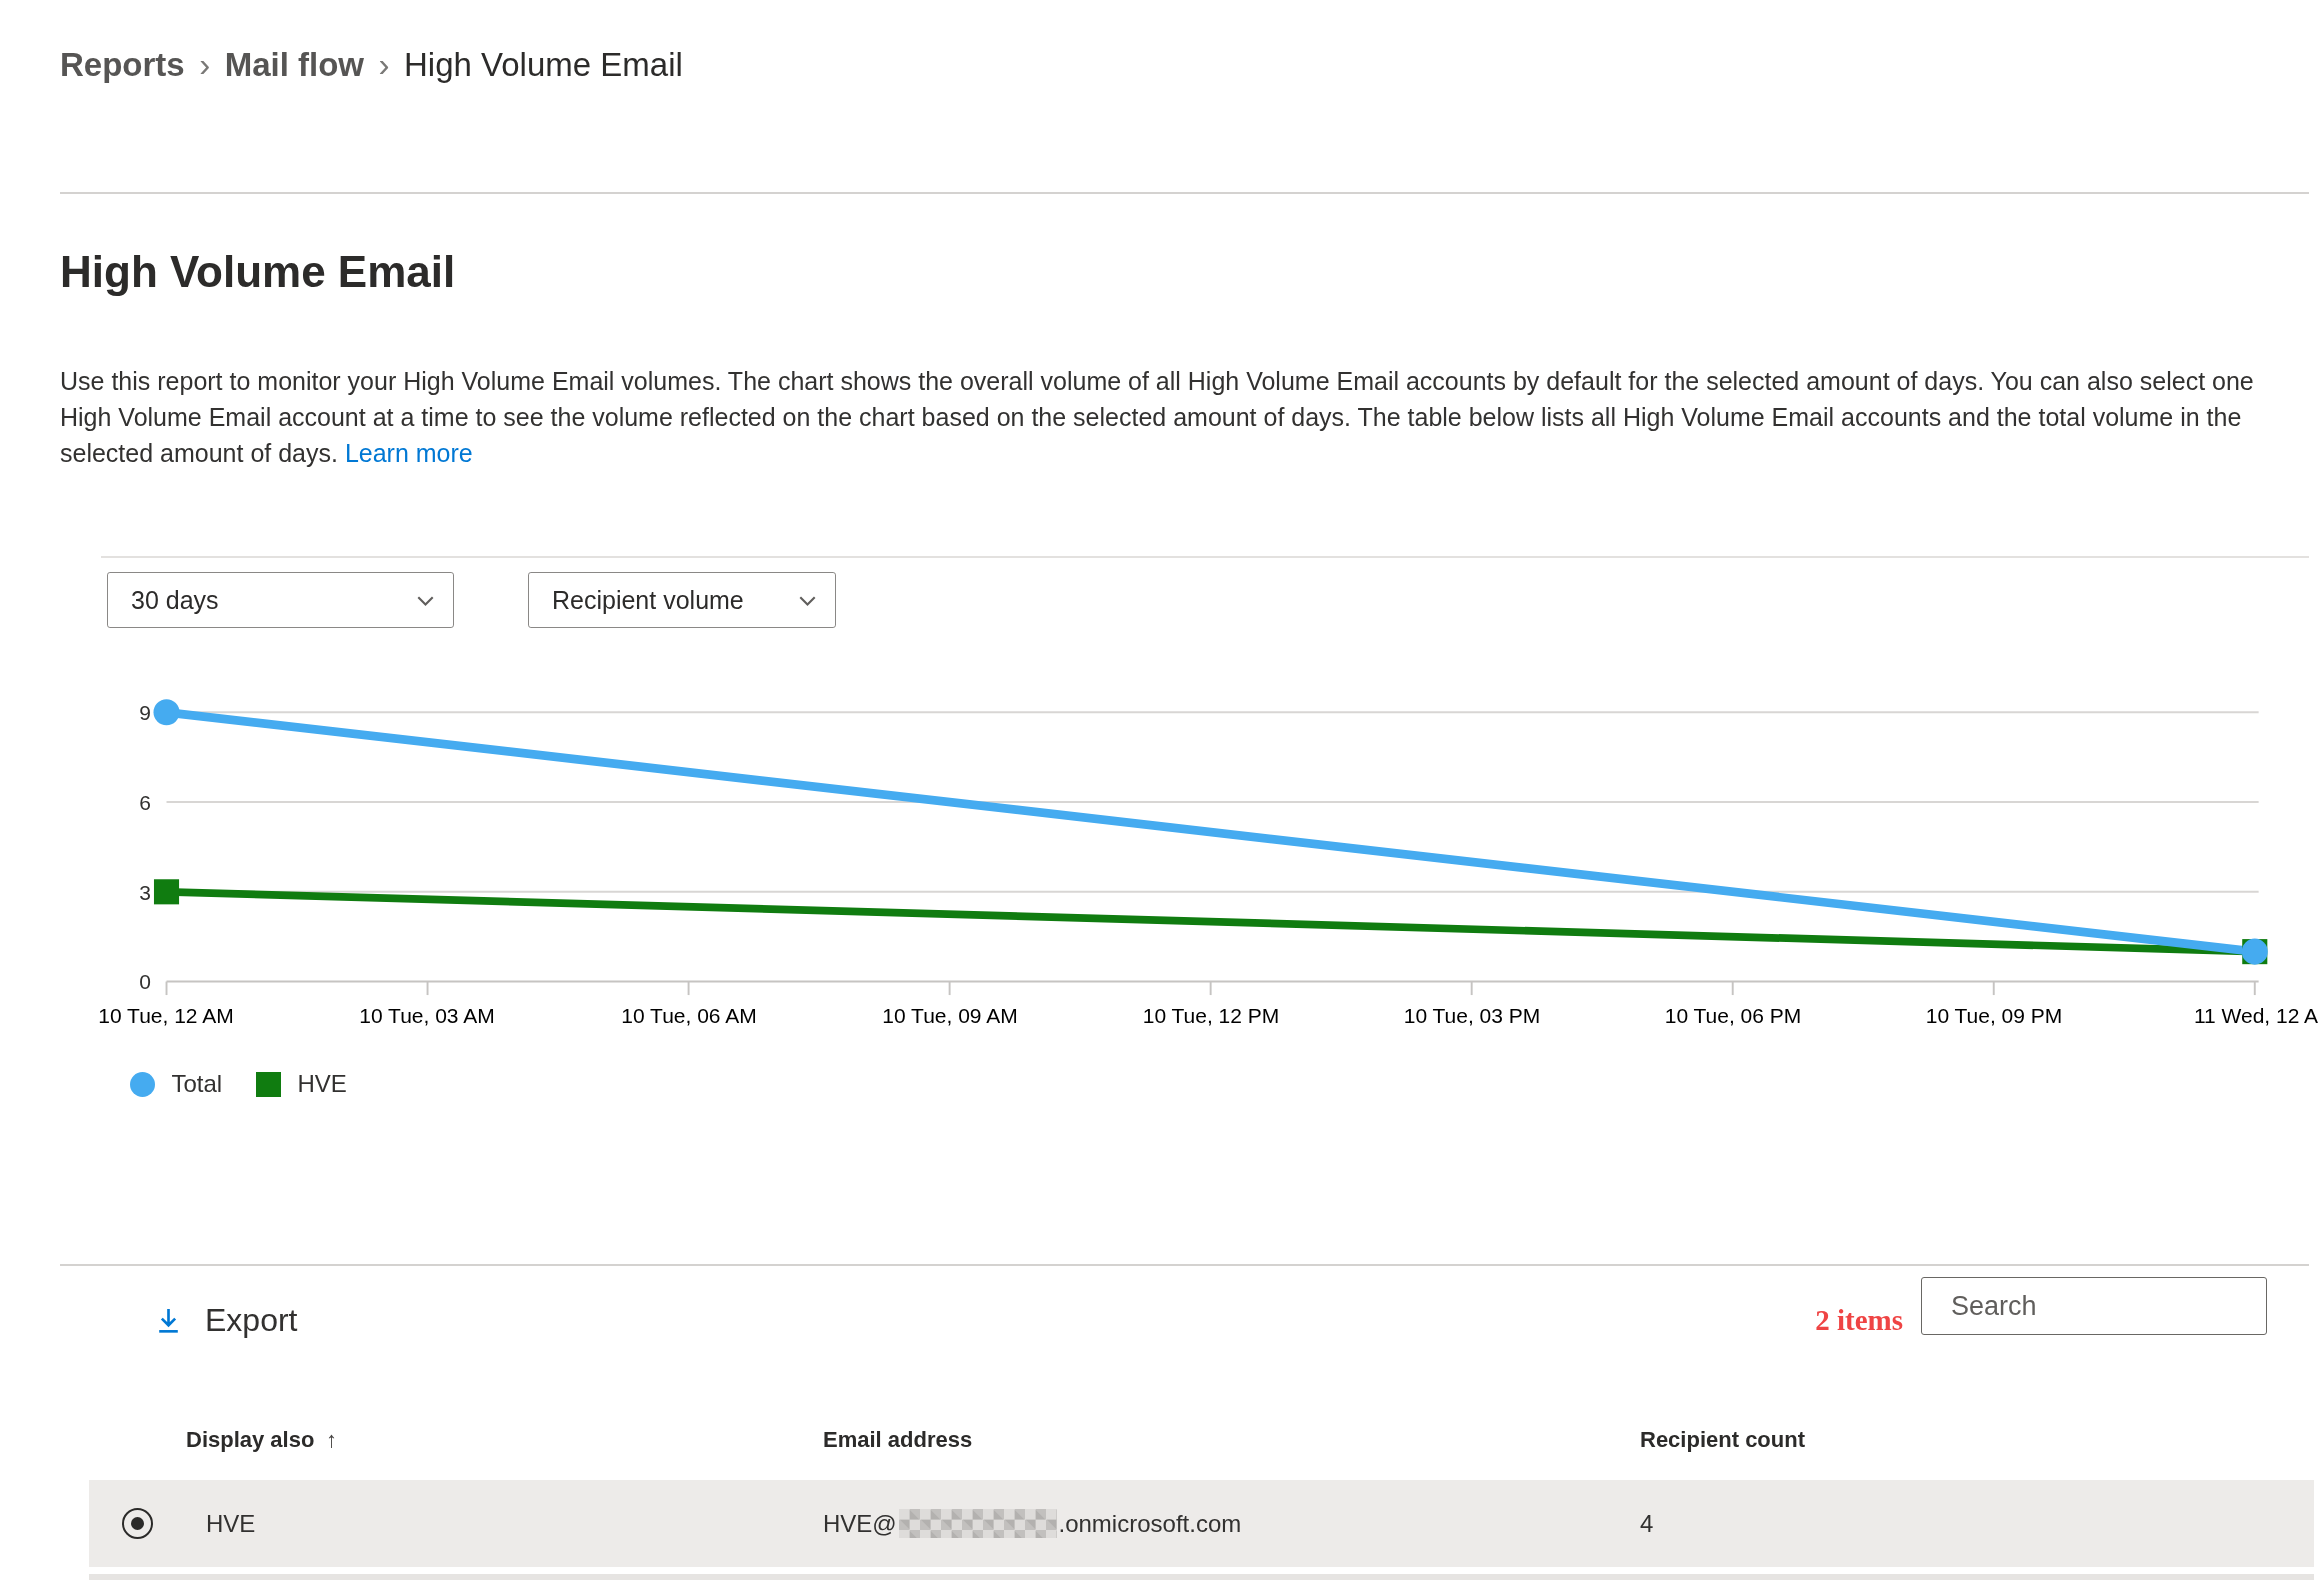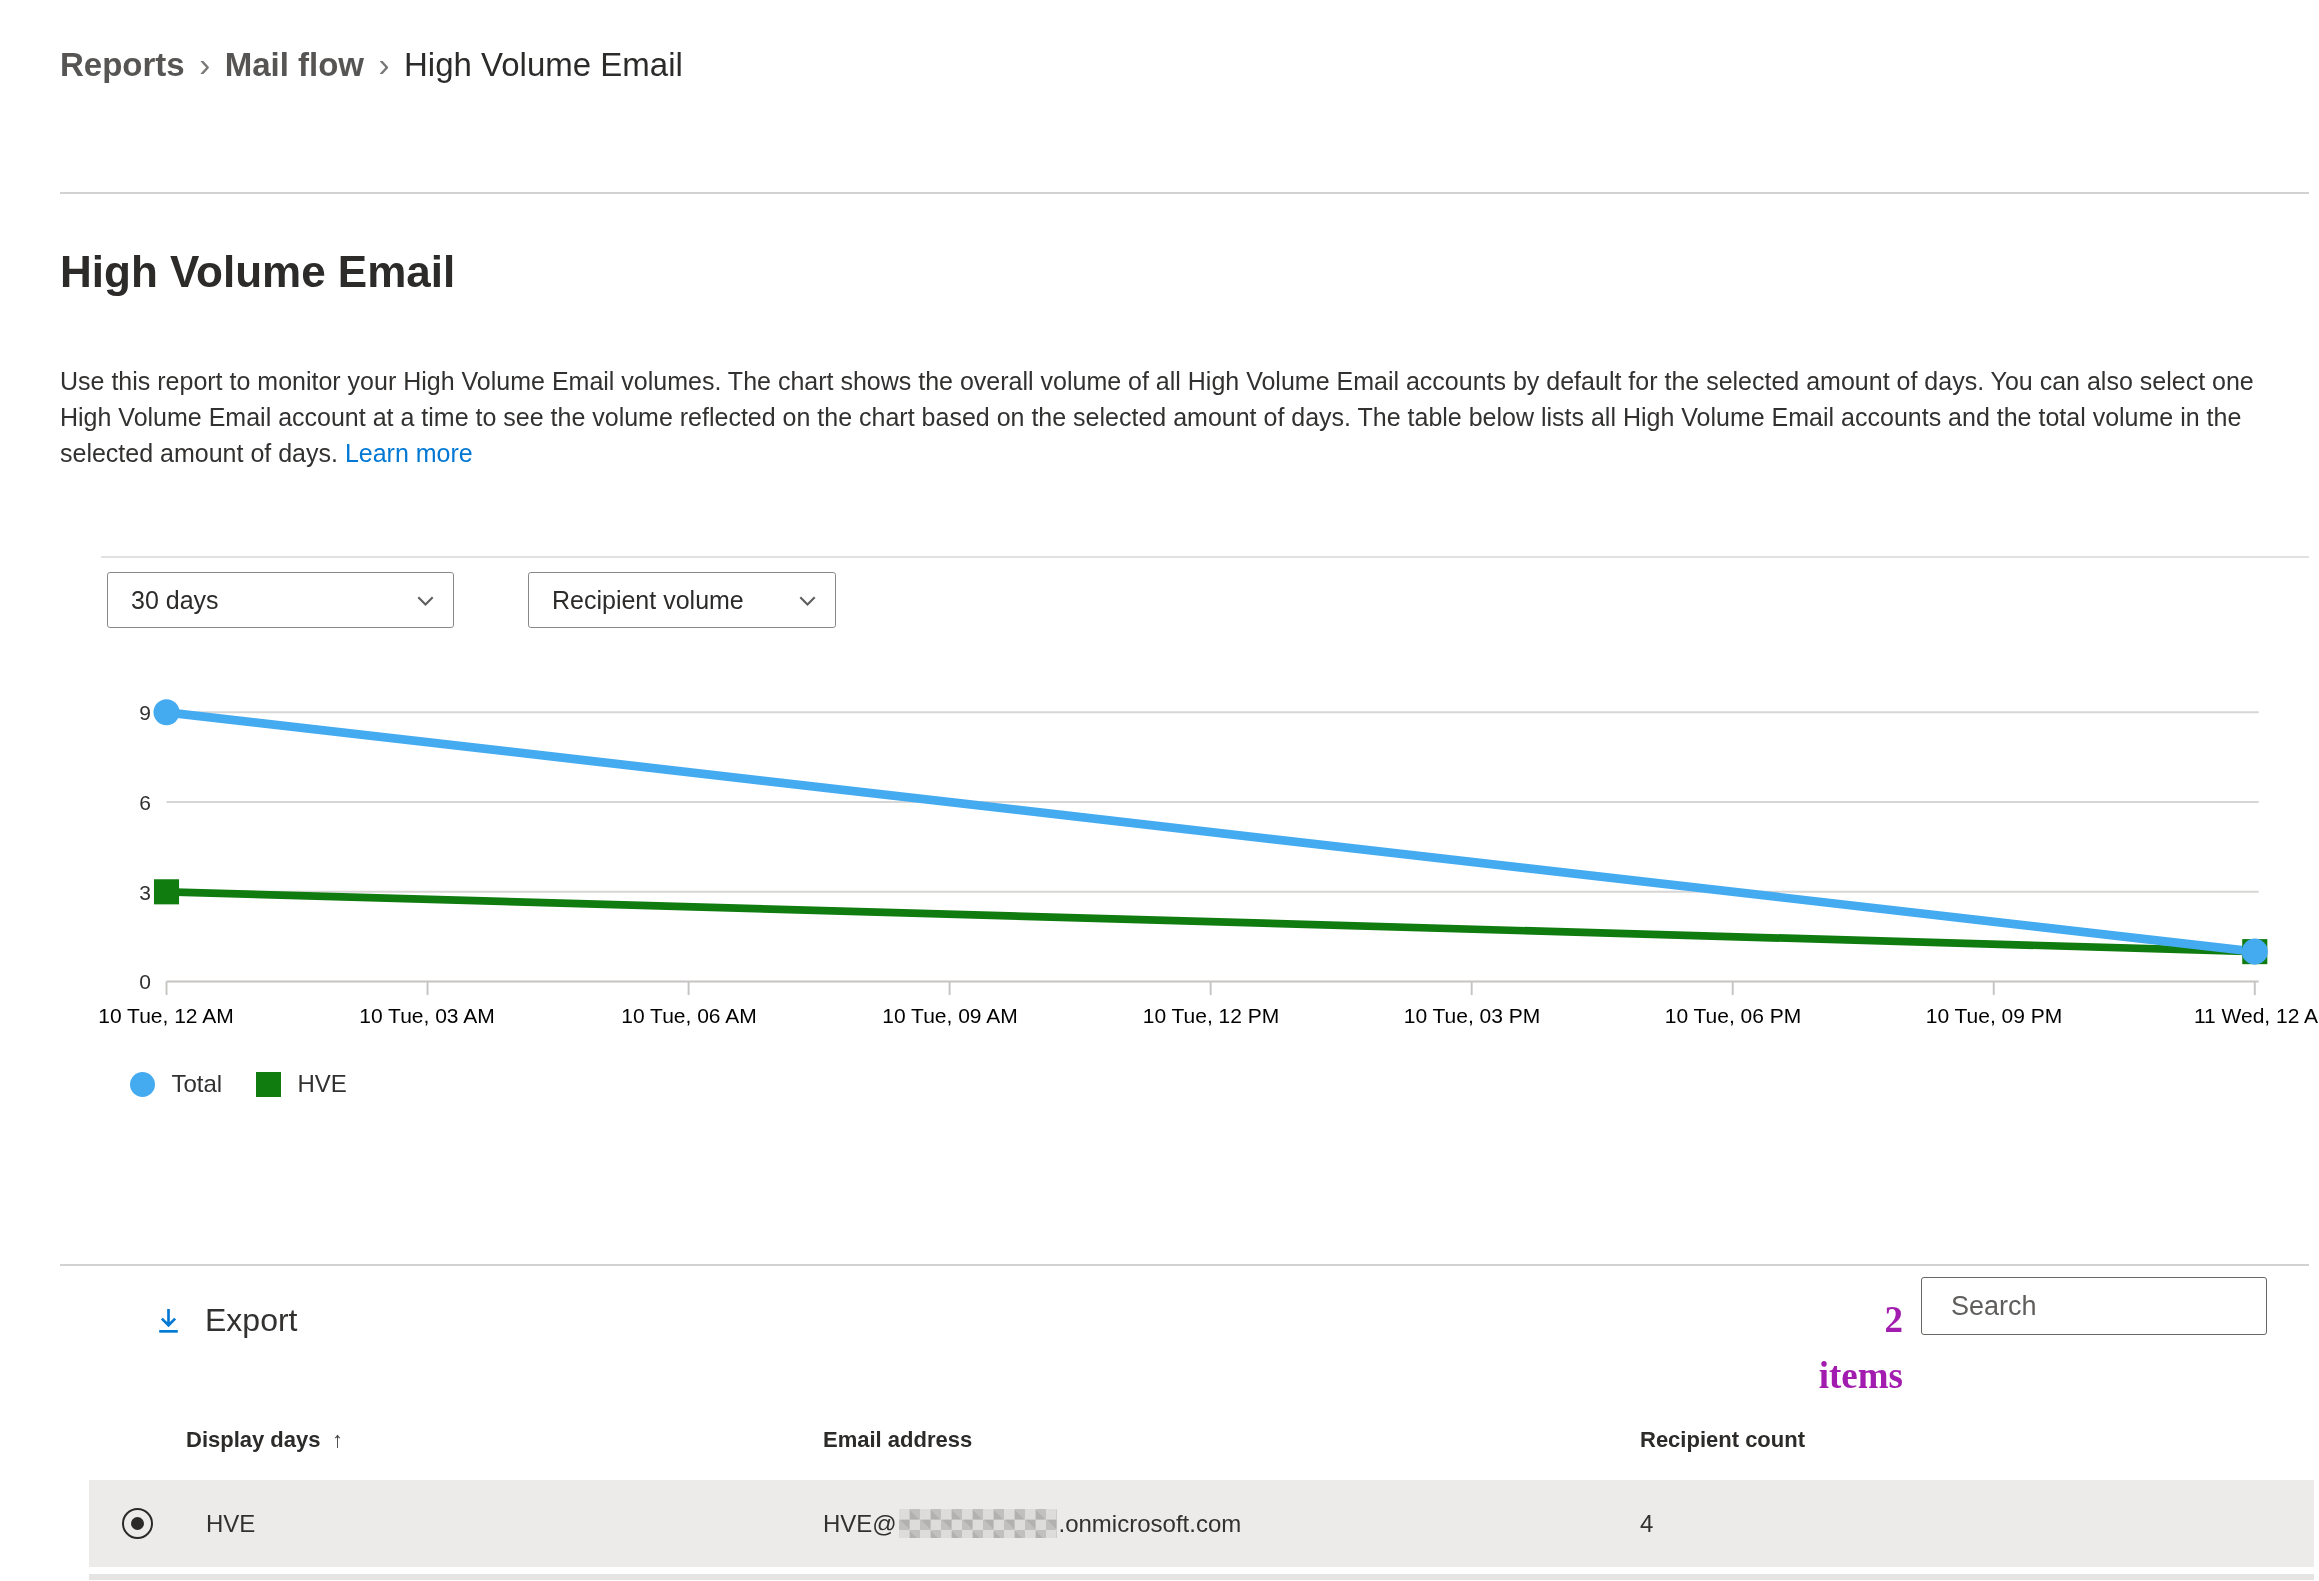--- a/index.html
+++ b/index.html
@@ -46,21 +46,21 @@
   .swatch { display:inline-block; width:25px; height:25px; }
   .swatch.circle { border-radius:50%; }
   .legend .lbl { margin-left:16.4px; }
   .legend .grp2 { margin-left:34px; }
 
   
   .export-btn { position:absolute; left:153px; top:1292px; height:56px; display:flex; align-items:center;
                 background:none; border:none; cursor:pointer; font-family:inherit; }
   .export-btn .lbl { font-size:32px; color:#323130; margin-left:21px; }
   .items-count { position:absolute; left:1806px; top:1292px; width:97px; text-align:right; line-height:56px;
-                 font-family:"Liberation Serif","DejaVu Serif",serif; font-weight:bold; font-size:37px; color:#a21caf; }
+                 font-family:"Liberation Serif","DejaVu Serif",serif; font-weight:bold; font-size:29px; color:#ef4444; }
   .searchbox { position:absolute; left:1921px; top:1277px; width:346px; height:58px; border:1.9px solid #69676510;
                border:1.9px solid #696764; border-radius:3px; background:#fff; display:flex; align-items:center; padding:0 13.5px; }
   .searchbox input { border:none; outline:none; flex:1; font-size:27px; color:#323130; margin-left:15.4px; font-family:inherit; background:transparent; }
   .searchbox input::placeholder { color:#605e5c; opacity:1; }
 
   
   .thead { position:absolute; left:89px; top:1427px; right:5.8px; height:42px; font-size:22px; font-weight:bold; color:#2c2b2a; }
   .th { position:absolute; top:0; cursor:pointer; }
   .th-name  { left:97px; }
   .th-email { left:734px; font-weight:bold; }
@@ -180,21 +180,21 @@
 <div class="searchbox">
   <svg width="29" height="29" viewBox="0 0 20 20">
     <circle cx="8.3" cy="8.3" r="5.4" fill="none" stroke="#0078d4" stroke-width="1.8"></circle>
     <line x1="12.4" y1="12.4" x2="17.2" y2="17.2" stroke="#0078d4" stroke-width="1.8" stroke-linecap="round"></line>
   </svg>
   <input type="text" placeholder="Search" style="">
 </div>
 
 <div class="thead">
   <span class="th th-name">
-    <span>Display days</span><span class="sort-arrow">↑</span>
+    <span>Display also</span><span class="sort-arrow">↑</span>
   </span>
   <span class="th th-email">Email address</span>
   <span class="th th-count">Recipient count</span>
 </div>
 
 <div class="trow">
   <span class="radio">
       <span class="dot"></span>
     </span>
   <span class="td-name">HVE</span>

